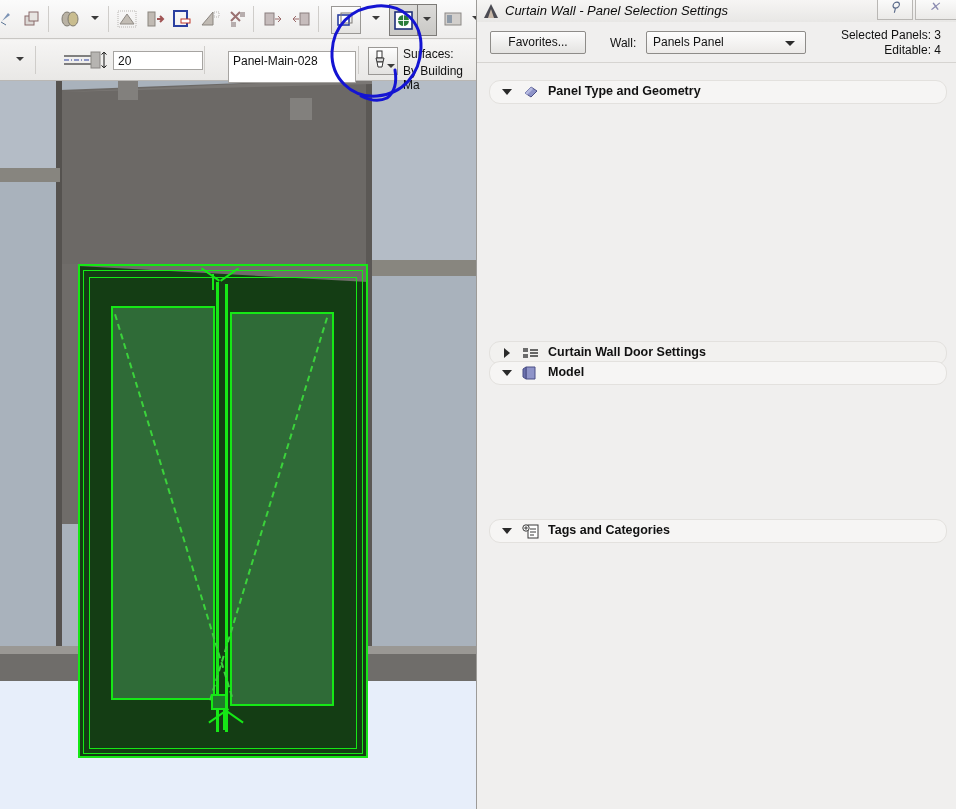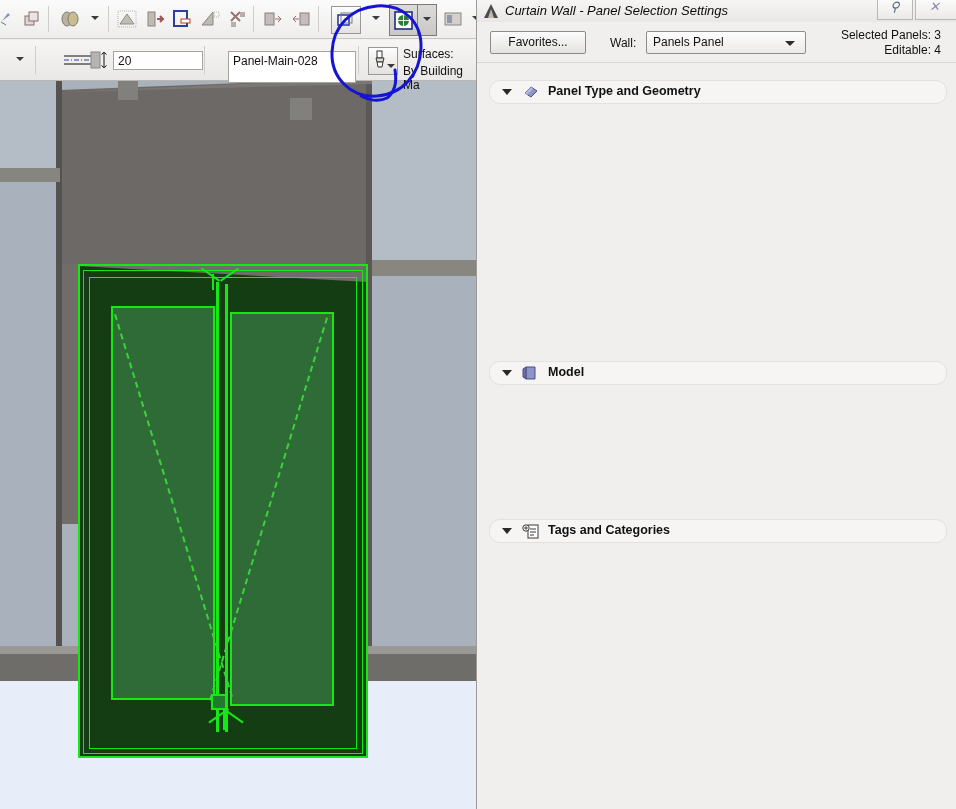--- a/index.html
+++ b/index.html
@@ -277,20 +277,29 @@
 
     <div class="sec" style="top:80px;">
       <div class="tri-d"></div>
       <svg class="sicon" viewBox="0 0 18 16">
         <path d="M3 9 L9 3 L15 7 L9 13 Z" fill="#8e93c8" stroke="#4b4f86"></path>
         <path d="M3 9 L9 3 L11 5 L5 11 Z" fill="#b5b9e0"></path>
       </svg>
       <div class="stitle">Panel Type and Geometry</div>
     </div>
 
+    <div class="sec" style="top:341px;background:#f2f1ef;">
+      <div class="tri-r"></div>
+      <svg class="sicon" viewBox="0 0 18 16">
+        <rect x="1" y="3" width="5" height="4" fill="#6b6b6b"></rect>
+          <rect x="1" y="9" width="5" height="4" fill="#6b6b6b"></rect>
+        <path d="M8 5 H16 M8 8 H16 M8 11 H16" stroke="#3a3a3a" stroke-width="1.4"></path>
+      </svg>
+      <div class="stitle">Curtain Wall Door Settings</div>
+    </div>
 
     <div class="sec" style="top:519px;">
       <div class="tri-d"></div>
       <svg class="sicon" viewBox="0 0 18 16">
         <rect x="6" y="2" width="10" height="13" fill="#fff" stroke="#3a3a3a"></rect>
         <path d="M8 6 H14 M8 9 H14 M8 12 H12" stroke="#3a3a3a"></path>
         <circle cx="4" cy="5" r="3.2" fill="#fff" stroke="#3a3a3a"></circle>
         <path d="M4 3.2 V6.8 M2.2 5 H5.8" stroke="#3a3a3a"></path>
       </svg>
       <div class="stitle">Tags and Categories</div>

